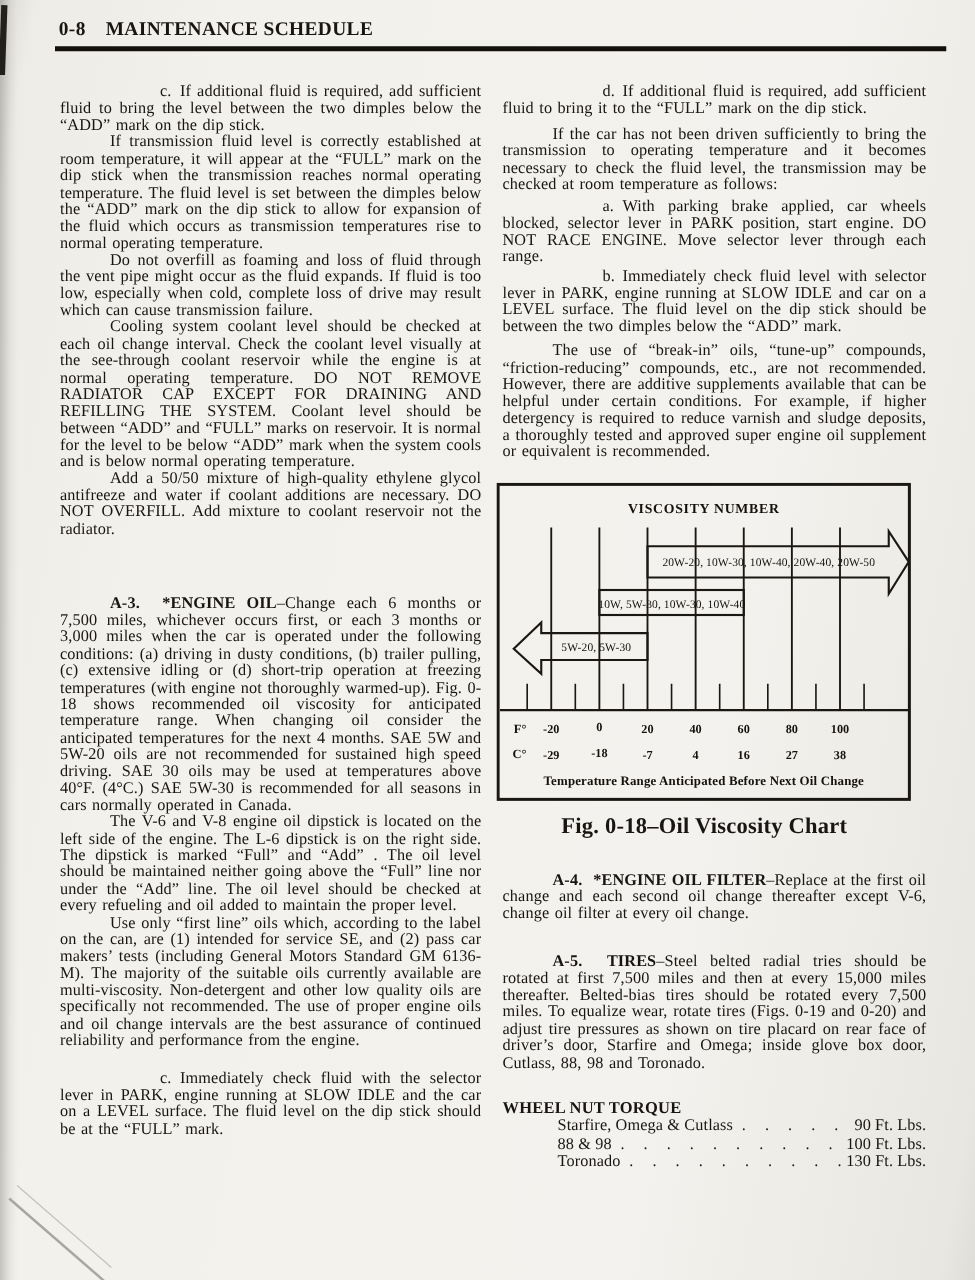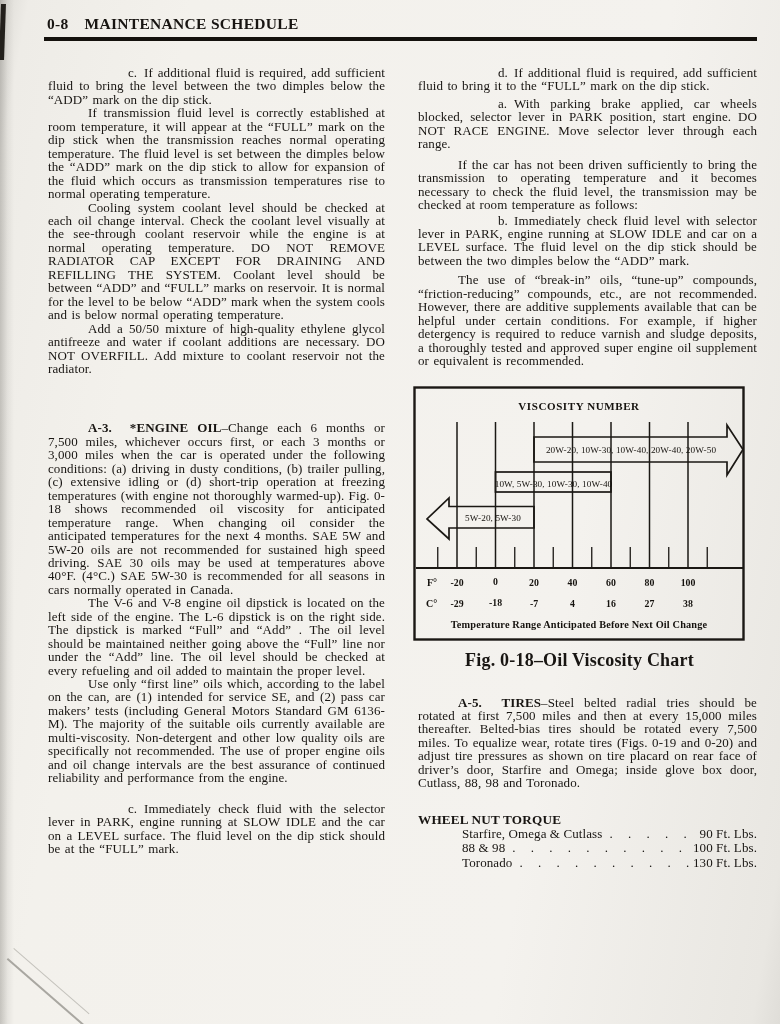--- a/index.html
+++ b/index.html
@@ -16,21 +16,21 @@
   .edge-top-sliver{position:absolute;left:0;top:4px;width:5px;height:56px;background:#23201c;transform:rotate(2deg);}
   .tear-line-1{position:absolute;left:8px;top:958px;width:118px;border-top:2px solid #a9a7a1;transform:rotate(41deg);transform-origin:left top;}
   .tear-line-2{position:absolute;left:14px;top:948px;width:100px;border-top:1px solid #c4c2bc;transform:rotate(41deg);transform-origin:left top;}
   
   .hdr{position:absolute;left:47px;top:15px;font-weight:bold;font-size:15.5px;letter-spacing:.3px;white-space:nowrap;}
   .hdr .num{margin-right:16px;}
   .rule{position:absolute;left:44px;top:37px;width:713px;height:4px;background:#14110d;}
   
   .col{position:absolute;top:62px;}
   .col-l{left:48px;width:337px;}
-  .col-r{left:418px;width:339px;}
+  .col-r{left:402px;width:339px;}
   p{margin:0;font-size:13px;line-height:13.45px;text-align:justify;letter-spacing:.1px;word-spacing:1px;}
   p.ind{text-indent:40px;font-family:Liberation Serif, serif;}
   .item-label{display:inline-block;width:56px;}
   b.hd{font-weight:bold;}
   
   .torque{margin-top:22px;}
   .torque-title{font-weight:bold;font-size:13.2px;line-height:15px;letter-spacing:.2px;}
   .t-row{display:flex;align-items:flex-start;padding-left:44px;font-size:13px;line-height:14.6px;letter-spacing:.1px;}
   .t-name{white-space:nowrap;}
   .t-dots{flex:1;overflow:hidden;white-space:nowrap;padding:0 7px;letter-spacing:6px;}
@@ -57,32 +57,33 @@
   <div class="tear-line-2"></div>
 
   <div class="hdr">
     <span class="num">0-8</span><span>MAINTENANCE SCHEDULE</span>
   </div>
   <div class="rule"></div>
 
   <div class="col col-l">
     <p class="ind" style="margin-top:4px"><span class="item-label">c.</span><span>If additional fluid is required, add sufficient fluid to bring the level between the two dimples below the “ADD” mark on the dip stick.</span></p>
     <p class="ind">If transmission fluid level is correctly established at room temperature, it will appear at the “FULL” mark on the dip stick when the transmission reaches normal operating temperature. The fluid level is set between the dimples below the “ADD” mark on the dip stick to allow for expansion of the fluid which occurs as transmission temperatures rise to normal operating temperature.</p>
+    <p class="ind">Do not overfill as foaming and loss of fluid through the vent pipe might occur as the fluid expands. If fluid is too low, especially when cold, complete loss of drive may result which can cause transmission failure.</p>
     <p class="ind">Cooling system coolant level should be checked at each oil change interval. Check the coolant level visually at the see-through coolant reservoir while the engine is at normal operating temperature. DO NOT REMOVE RADIATOR CAP EXCEPT FOR DRAINING AND REFILLING THE SYSTEM. Coolant level should be between “ADD” and “FULL” marks on reservoir. It is normal for the level to be below “ADD” mark when the system cools and is below normal operating temperature.</p>
     <p class="ind">Add a 50/50 mixture of high-quality ethylene glycol antifreeze and water if coolant additions are necessary. DO NOT OVERFILL. Add mixture to coolant reservoir not the radiator.</p>
     <p class="ind" style="margin-top:46px"><b class="hd">A-3.&nbsp; *ENGINE OIL</b><span>–Change each 6 months or 7,500 miles, whichever occurs first, or each 3 months or 3,000 miles when the car is operated under the following conditions: (a) driving in dusty conditions, (b) trailer pulling, (c) extensive idling or (d) short-trip operation at freezing temperatures (with engine not thoroughly warmed-up). Fig. 0-18 shows recommended oil viscosity for anticipated temperature range. When changing oil consider the anticipated temperatures for the next 4 months. SAE 5W and 5W-20 oils are not recommended for sustained high speed driving. SAE 30 oils may be used at temperatures above 40°F. (4°C.) SAE 5W-30 is recommended for all seasons in cars normally operated in Canada.</span></p>
     <p class="ind">The V-6 and V-8 engine oil dipstick is located on the left side of the engine. The L-6 dipstick is on the right side. The dipstick is marked “Full” and “Add” . The oil level should be maintained neither going above the “Full” line nor under the “Add” line. The oil level should be checked at every refueling and oil added to maintain the proper level.</p>
     <p class="ind">Use only “first line” oils which, according to the label on the can, are (1) intended for service SE, and (2) pass car makers’ tests (including General Motors Standard GM 6136-M). The majority of the suitable oils currently available are multi-viscosity. Non-detergent and other low quality oils are specifically not recommended. The use of proper engine oils and oil change intervals are the best assurance of continued reliability and performance from the engine.</p>
     <p class="ind" style="margin-top:17px"><span class="item-label">c.</span><span>Immediately check fluid with the selector lever in PARK, engine running at SLOW IDLE and the car on a LEVEL surface. The fluid level on the dip stick should be at the “FULL” mark.</span></p>
   </div>
 
   <div class="col col-r">
     <p class="ind" style="margin-top:4px"><span class="item-label">d.</span><span>If additional fluid is required, add sufficient fluid to bring it to the “FULL” mark on the dip stick.</span></p>
+    <p class="ind" style="margin-top:7px">If the car has not been driven sufficiently to bring the transmission to operating temperature and it becomes necessary to check the fluid level, the transmission may be checked at room temperature as follows:</p>
     <p class="ind" style="margin-top:4px"><span class="item-label">a.</span><span>With parking brake applied, car wheels blocked, selector lever in PARK position, start engine. DO NOT RACE ENGINE. Move selector lever through each range.</span></p>
-    <p class="ind" style="margin-top:7px">If the car has not been driven sufficiently to bring the transmission to operating temperature and it becomes necessary to check the fluid level, the transmission may be checked at room temperature as follows:</p>
     <p class="ind" style="margin-top:2px"><span class="item-label">b.</span><span>Immediately check fluid level with selector lever in PARK, engine running at SLOW IDLE and car on a LEVEL surface. The fluid level on the dip stick should be between the two dimples below the “ADD” mark.</span></p>
     <p class="ind" style="margin-top:6px">The use of “break-in” oils, “tune-up” compounds, “friction-reducing” compounds, etc., are not recommended. However, there are additive supplements available that can be helpful under certain conditions. For example, if higher detergency is required to reduce varnish and sludge deposits, a thoroughly tested and approved super engine oil supplement or equivalent is recommended.</p>
 
     <div class="figure">
       <svg width="333" height="256" viewBox="0 0 333 256">
         <rect x="1.5" y="1.5" width="329" height="252" fill="none" stroke="#1b1814" stroke-width="2.4"></rect>
         <text class="svg-title" x="166" y="24" text-anchor="middle">VISCOSITY NUMBER</text>
 
         <g stroke="#1b1814" stroke-width="1.5">
           <line x1="44" y1="36" x2="44" y2="182"></line>
@@ -137,20 +138,21 @@
           <text class="axis-val" x="198" y="221" text-anchor="middle">16</text>
           <text class="axis-val" x="236.5" y="221" text-anchor="middle">27</text>
           <text class="axis-val" x="275" y="221" text-anchor="middle">38</text>
         </g>
 
         <text class="footer-label" x="166" y="242" text-anchor="middle">Temperature Range Anticipated Before Next Oil Change</text>
       </svg>
       <div class="fig-caption">Fig. 0-18–Oil Viscosity Chart</div>
     </div>
 
+    <p class="ind" style="margin-top:26px"><b class="hd">A-4.&nbsp; *ENGINE OIL FILTER</b><span>–Replace at the first oil change and each second oil change thereafter except V-6, change oil filter at every oil change.</span></p>
     <p class="ind" style="margin-top:25px"><b class="hd">A-5.&nbsp; TIRES</b><span>–Steel belted radial tries should be rotated at first 7,500 miles and then at every 15,000 miles thereafter. Belted-bias tires should be rotated every 7,500 miles. To equalize wear, rotate tires (Figs. 0-19 and 0-20) and adjust tire pressures as shown on tire placard on rear face of driver’s door, Starfire and Omega; inside glove box door, Cutlass, 88, 98 and Toronado.</span></p>
 
     <div class="torque">
       <div class="torque-title">WHEEL NUT TORQUE</div>
       <div class="t-row">
         <span class="t-name">Starfire, Omega &amp; Cutlass</span>
         <span class="t-dots">. . . . .</span>
         <span class="t-val">90 Ft. Lbs.</span>
       </div>
       <div class="t-row">

